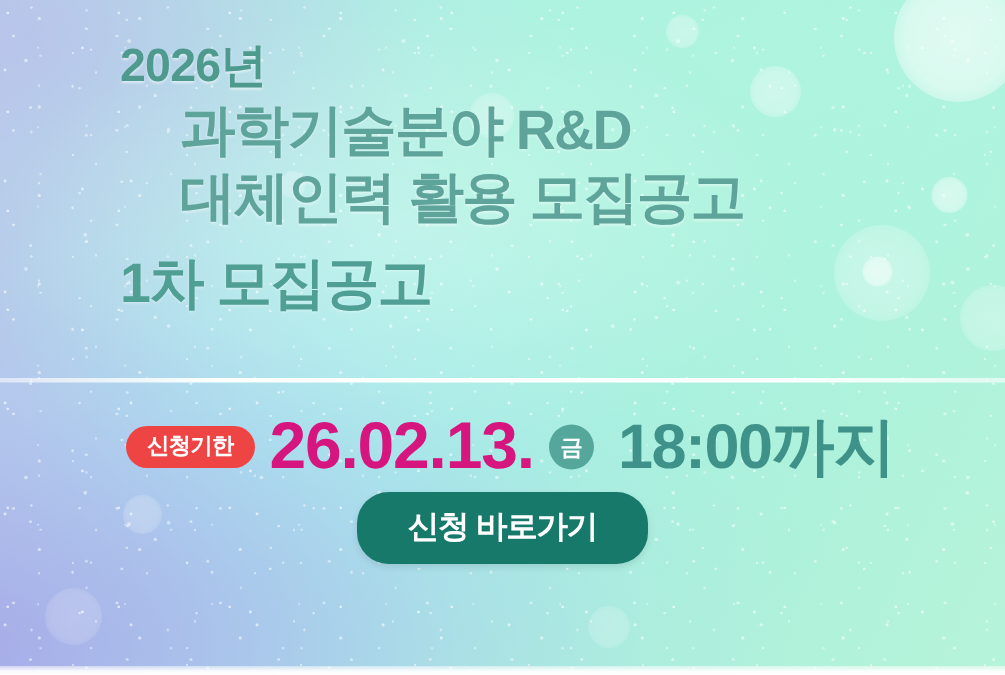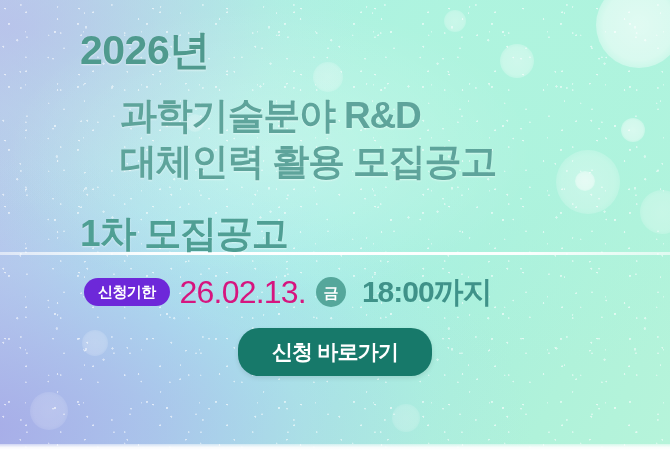--- a/index.html
+++ b/index.html
@@ -159,95 +159,95 @@
   }
 
   
   .title-block {
     position: absolute;
     left: 80px;
     top: 26px;
     z-index: 5;
   }
   .t-year {
-    font-size: 41px;
+    font-size: 31px;
     font-weight: 700;
     color: #4f9a8e;
     letter-spacing: -0.5px;
     line-height: 1.18;
     text-shadow: 0 1px 2px rgba(255,255,255,0.55);
-    margin-bottom: 19px;
+    margin-bottom: 1px;
   }
   .t-main {
     font-size: 37px;
     font-weight: 700;
     color: #5ea49b;
     letter-spacing: -1.2px;
     line-height: 1.24;
     text-shadow: 0 1px 2px rgba(255,255,255,0.45);
     white-space: nowrap;
     margin-left: 40px;
   }
   .t-sub {
     font-size: 37px;
     font-weight: 700;
     color: #4f9f94;
     letter-spacing: -1.2px;
     line-height: 1.24;
-    margin-top: 26px;
+    margin-top: 11px;
     text-shadow: 0 1px 2px rgba(255,255,255,0.45);
     white-space: nowrap;
   }
 
   
   .deadline-row {
     position: absolute;
     left: 84px;
     top: 276px;
     display: flex;
     align-items: center;
     gap: 10px;
     z-index: 5;
   }
   .pill {
-    background: #6d28d9;
+    background: #ef4444;
     color: #ffffff;
     font-size: 15px;
     font-weight: 700;
     letter-spacing: -0.6px;
     padding: 6px 14px 7px;
     border-radius: 999px;
     line-height: 1;
     white-space: nowrap;
   }
   .date-num {
     color: #d6157f;
-    font-size: 32px;
-    font-weight: 400;
+    font-size: 44px;
+    font-weight: 700;
     letter-spacing: -0.8px;
     line-height: 1;
     white-space: nowrap;
   }
   .day-circle {
     width: 30px;
     height: 30px;
     border-radius: 50%;
     background: #55a79b;
     color: #ffffff;
     font-size: 15px;
     font-weight: 700;
     display: flex;
     align-items: center;
     justify-content: center;
     line-height: 1;
     flex: 0 0 auto;
   }
   .time-text {
     color: #3f9289;
-    font-size: 30px;
+    font-size: 42px;
     font-weight: 700;
     letter-spacing: -1px;
     line-height: 1;
     margin-left: 6px;
     white-space: nowrap;
   }
 
   
   .cta-wrap {
     position: absolute;

